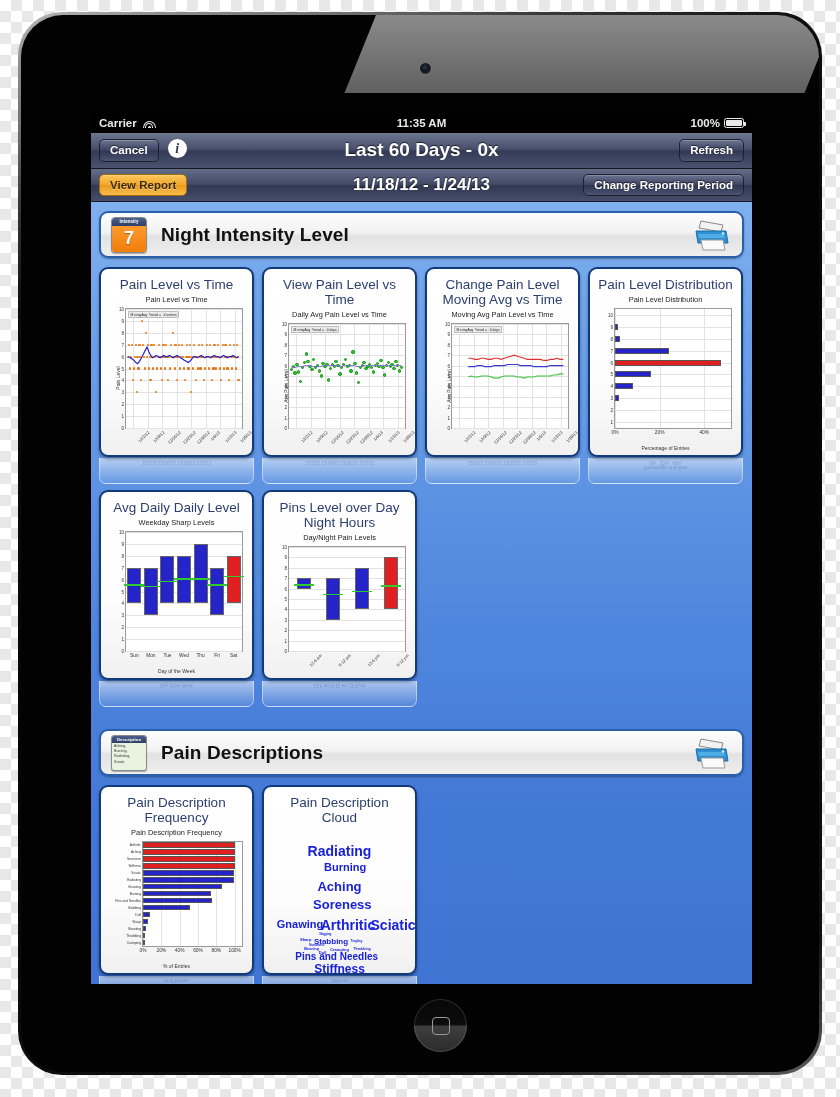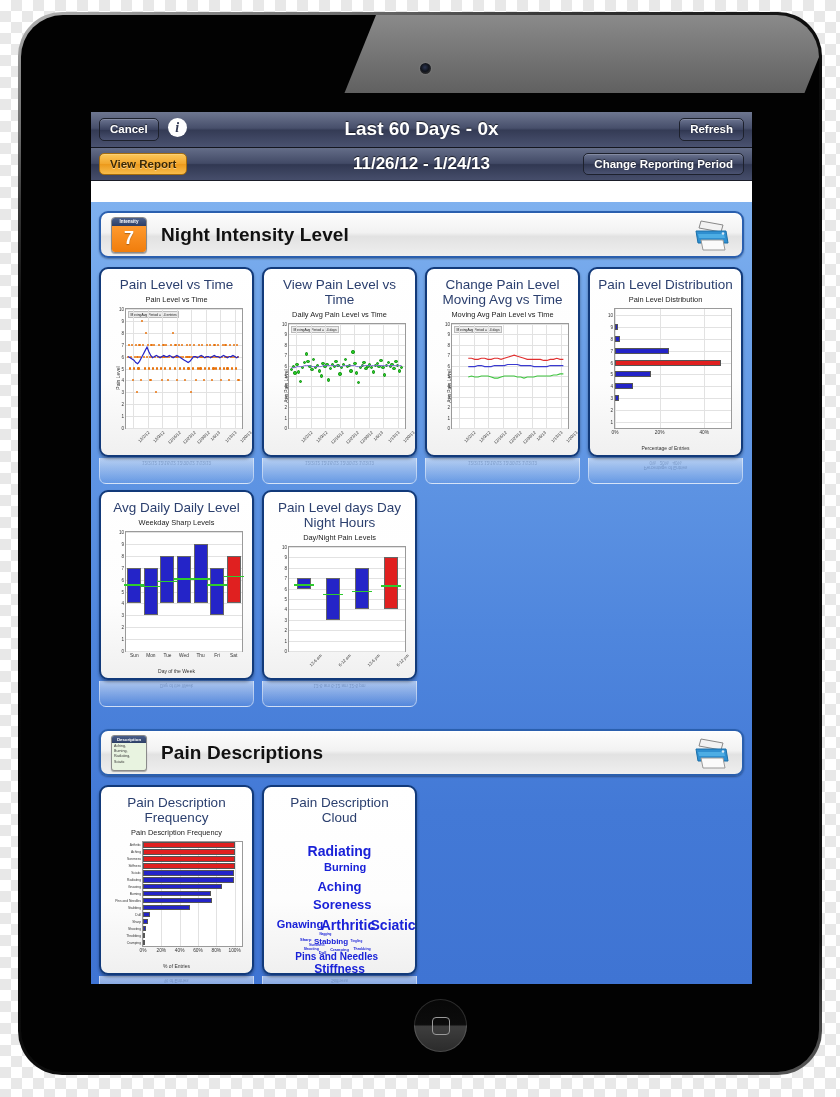--- a/index.html
+++ b/index.html
@@ -253,31 +253,48 @@
 <body>
 
 <div id="root">
   <div class="device">
     <div class="device-inner">
       <div class="bezel-glare"></div>
       <div class="camera"></div>
 
       <div class="screen">
 
+        <div class="statusbar">
+          <div class="sb-left">
+            <span>Carrier</span>
+            <span class="wifi">
+                <i></i>
+                <i></i>
+                <i></i>
+              </span>
+          </div>
+          <div class="sb-center">11:35 AM</div>
+          <div class="sb-right">
+            <span>100%</span>
+            <span class="battery">
+                <i></i>
+              </span>
+          </div>
+        </div>
 
         <div class="navbar">
           <button class="btn">Cancel</button>
           <span class="info-icon">i</span>
           <div class="nav-title">Last 60 Days - 0x</div>
           <button class="btn right">Refresh</button>
         </div>
 
         <div class="navbar2">
           <button class="btn orange">View Report</button>
-          <div class="nav-title sm">11/26/12 - 1/24/13</div>
+          <div class="nav-title sm">11/18/12 - 1/24/13</div>
           <button class="btn right">Change Reporting Period</button>
         </div>
 
         <div class="content">
 
           <div class="section-bar">
             <div class="badge-intensity">
               <div class="cap">Intensity</div>
               <div class="num">7</div>
             </div>
@@ -753,21 +770,21 @@
                       <div class="vbar" style="left: calc(78.5714% - 7px); top: 30%; height: 40%; width: 14px; background: rgb(36, 36, 200); border: 0.6px solid rgb(102, 102, 102);"></div>
                       <div style="position: absolute; left: calc(78.5714% - 10px); top: 44%; width: 20px; height: 1.4px; background: rgb(46, 203, 46);"></div>
                       <div class="vbar" style="left: calc(92.8571% - 7px); top: 20%; height: 40%; width: 14px; background: rgb(224, 32, 32); border: 0.6px solid rgb(102, 102, 102);"></div>
                       <div style="position: absolute; left: calc(92.8571% - 10px); top: 37%; width: 20px; height: 1.4px; background: rgb(46, 203, 46);"></div>
                     </div>
                 </div>
               </div>
             </div>
 
             <div class="card">
-              <div class="card-title">Pain Level days Day Night Hours</div>
+              <div class="card-title">Pins Level over Day Night Hours</div>
               <div class="card-body">
                 <div class="plot-title">Day/Night Pain Levels</div>
                 <div class="plot-wrap">
                   <div class="axis-ylabel">Recorded Pain Level</div>
                   <div class="plotarea" id="plot5">
                       <div class="gridrow" style="top: 100%;"></div>
                       <div class="ytick" style="top: 100%;">0</div>
                       <div class="gridrow" style="top: 90%;"></div>
                       <div class="ytick" style="top: 90%;">1</div>
                       <div class="gridrow" style="top: 80%;"></div>

